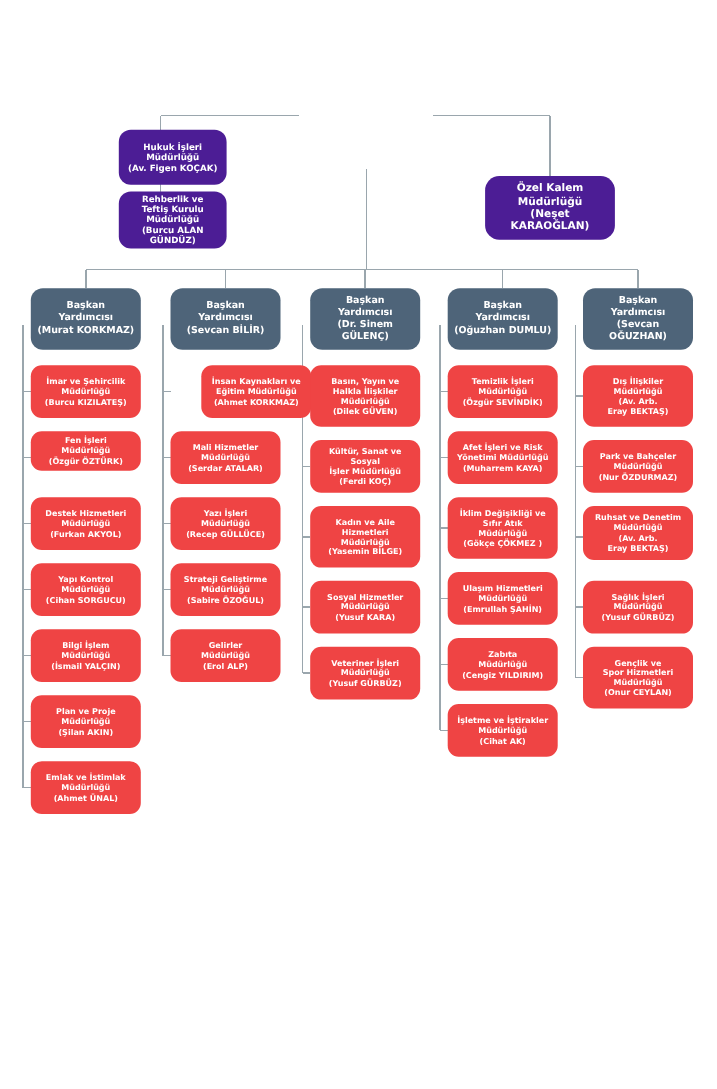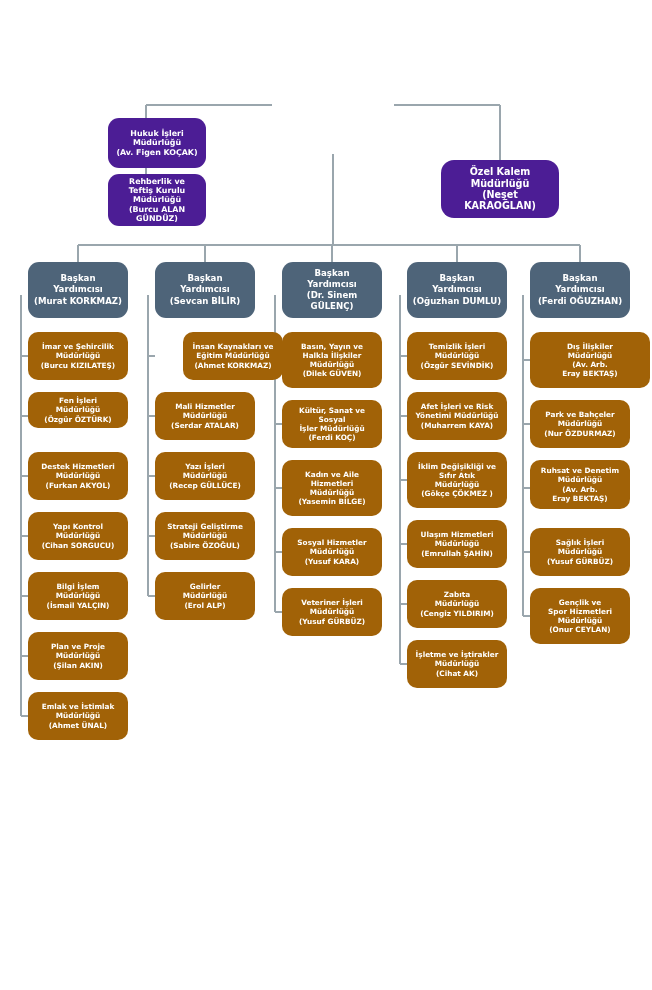--- a/index.html
+++ b/index.html
@@ -68,21 +68,21 @@
   .deputy {
     background: #4e6479;
     font-size: 8.6px;
     font-weight: bold;
     border-radius: 11px;
     line-height: 1.3;
   }
 
   
   .dept {
-    background: #a16207;
+    background: #ef4444;
     font-size: 7.3px;
     font-weight: bold;
     border-radius: 10px;
     line-height: 1.26;
   }
 </style>
 </head>
 <body>
 
 <div id="chart">
@@ -349,24 +349,24 @@
         <span class="txt">
           <span class="txt">İşletme ve İştirakler</span>
           <span class="txt">Müdürlüğü</span>
           <span class="txt">(Cihat AK)</span>
         </span>
       </div>
       <div class="node deputy" style="left: 530px; top: 262px; width: 100px; height: 56px;">
         <span class="txt">
           <span class="txt">Başkan</span>
           <span class="txt">Yardımcısı</span>
-          <span class="txt">(Ferdi OĞUZHAN)</span>
-        </span>
-      </div>
-      <div class="node dept" style="left: 530px; top: 332px; width: 120px; height: 56px;">
+          <span class="txt">(Sevcan OĞUZHAN)</span>
+        </span>
+      </div>
+      <div class="node dept" style="left: 530px; top: 332px; width: 100px; height: 56px;">
         <span class="txt">
           <span class="txt">Dış İlişkiler</span>
           <span class="txt">Müdürlüğü</span>
           <span class="txt">(Av. Arb.</span>
           <span class="txt">Eray BEKTAŞ)</span>
         </span>
       </div>
       <div class="node dept" style="left: 530px; top: 400px; width: 100px; height: 48px;">
         <span class="txt">
           <span class="txt">Park ve Bahçeler</span>

